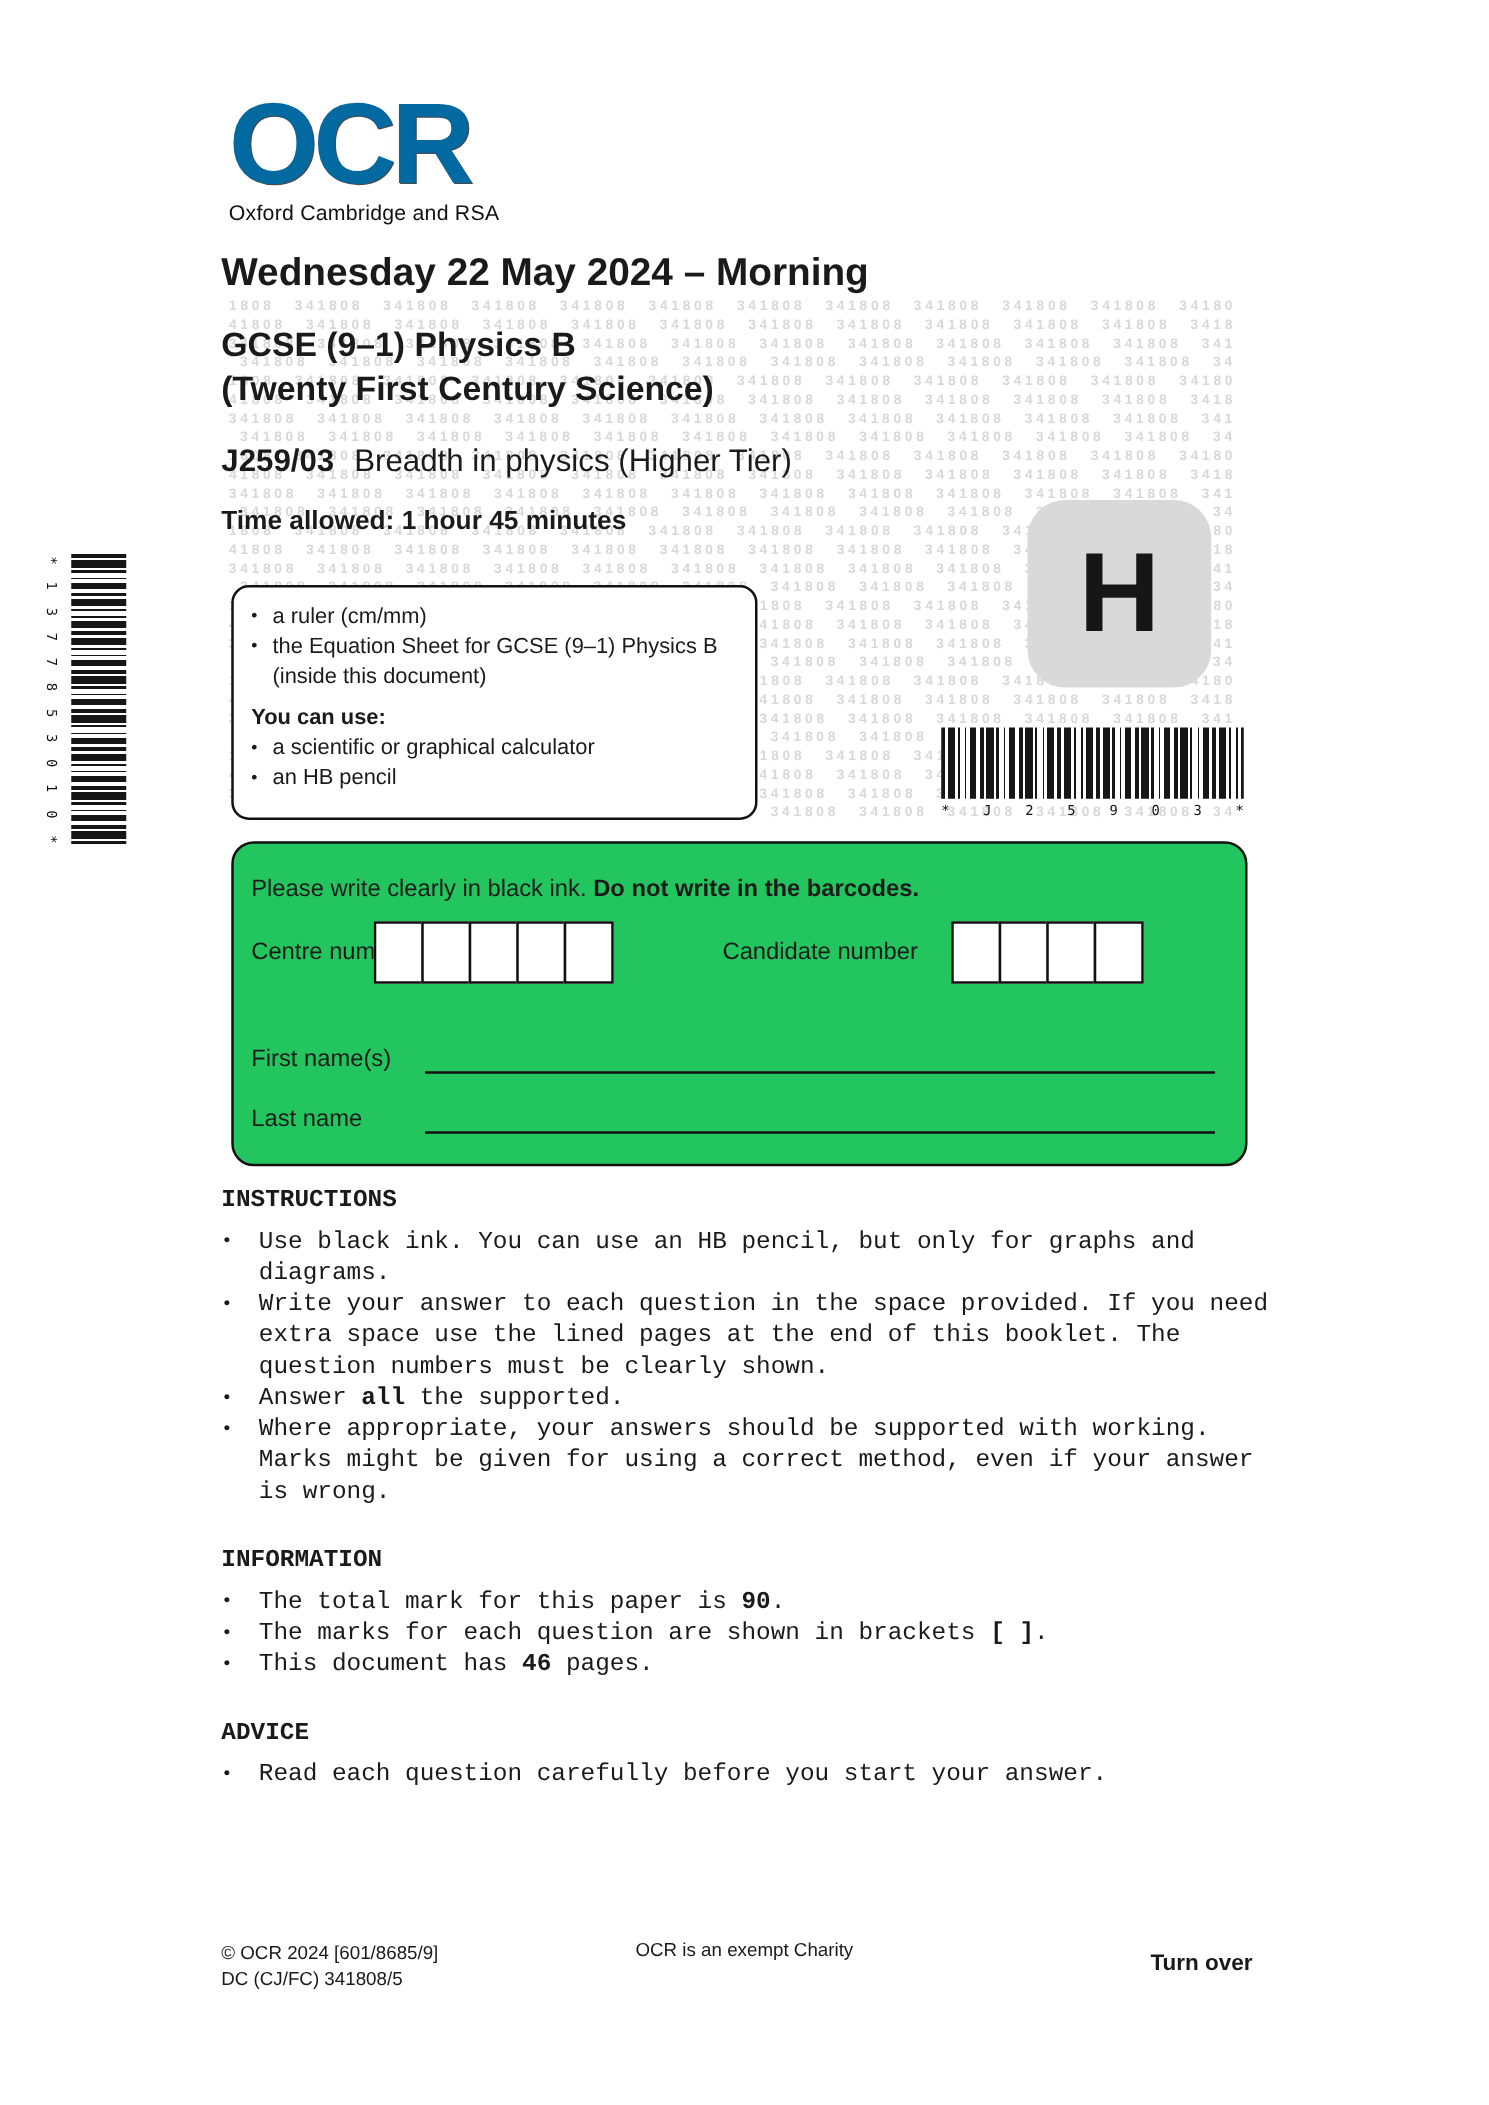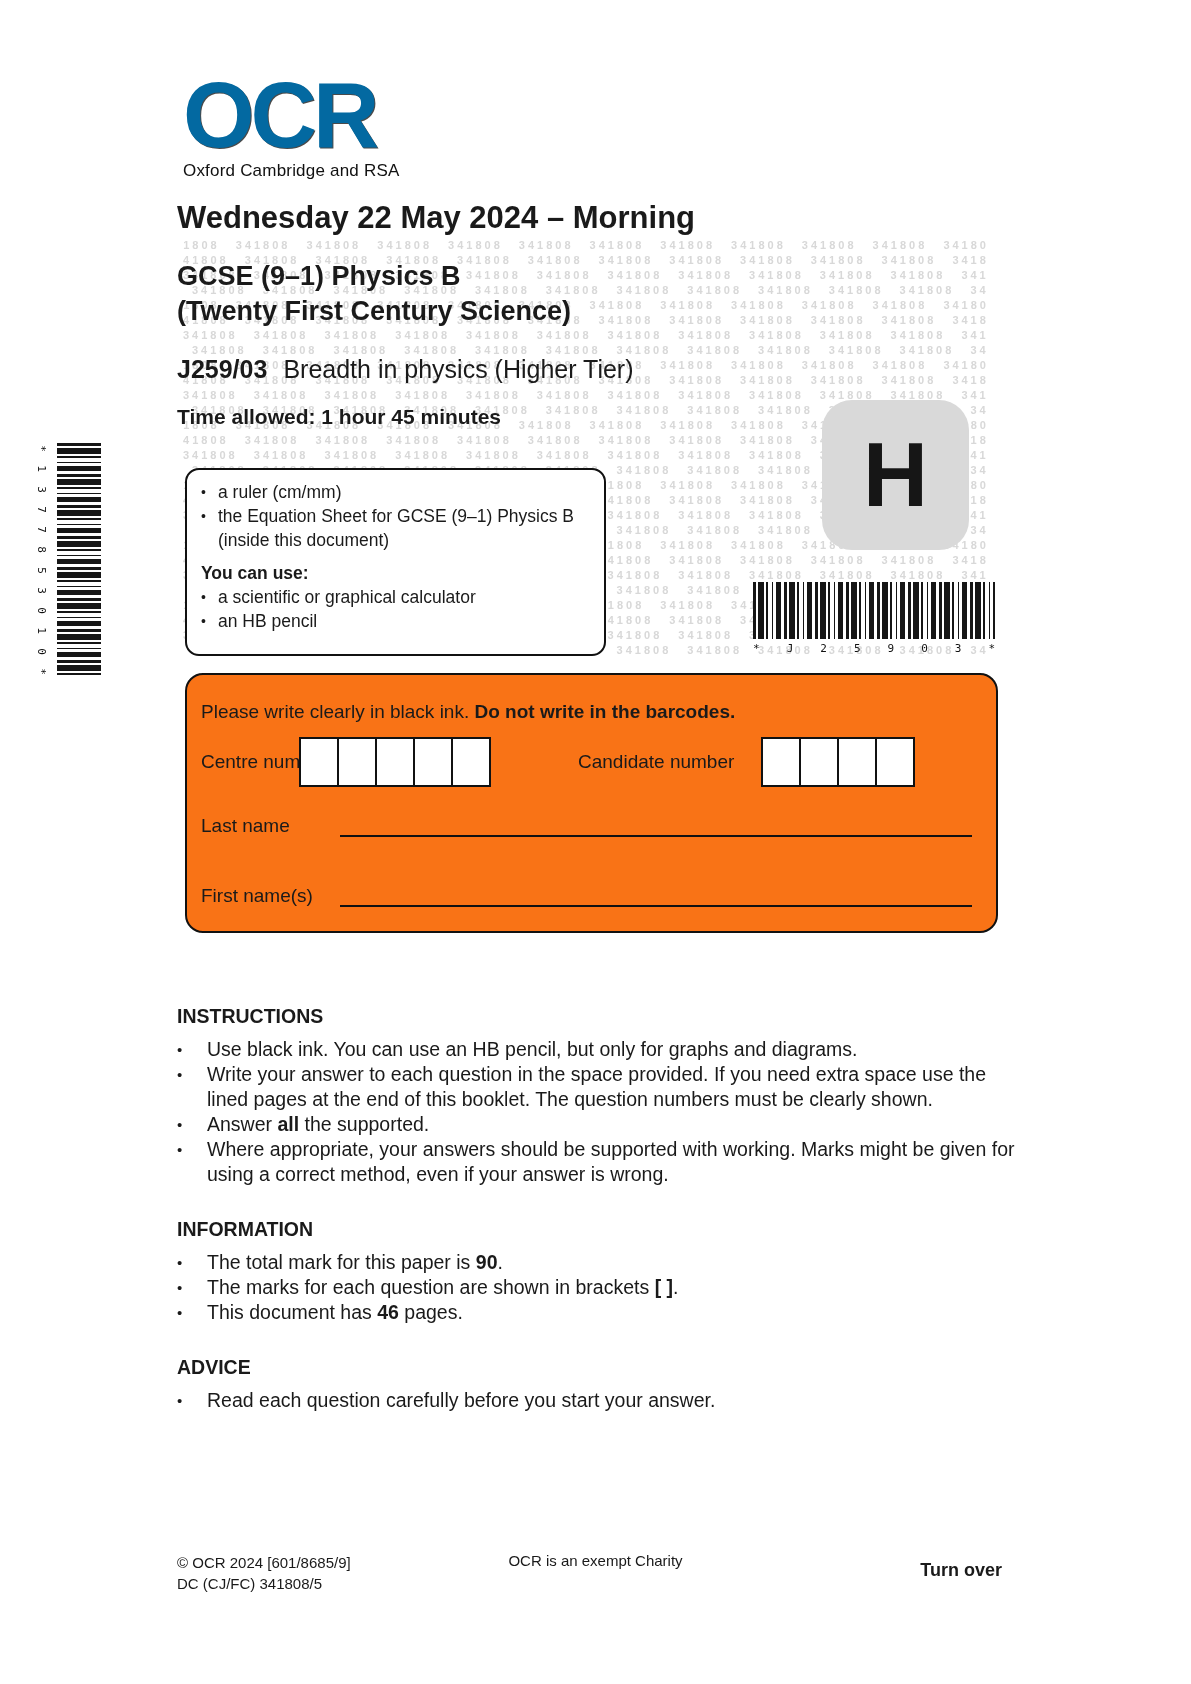--- a/index.html
+++ b/index.html
@@ -61,41 +61,41 @@
     background:repeating-linear-gradient(90deg,
       #161616 0 3px, #fff 3px 5px, #161616 5px 11px, #fff 11px 13px,
       #161616 13px 15px, #fff 15px 19px, #161616 19px 20px, #fff 20px 23px,
       #161616 23px 28px, #fff 28px 31px); }
   .hbarcode-label { position:absolute; left:753px; top:642px; width:242px; z-index:1;
     display:flex; justify-content:space-between;
     font-family:"DejaVu Sans Mono", monospace; font-size:11px; color:#111; }
 
   
   .candidate-box { position:absolute; left:185px; top:673px; width:813px; height:260px;
-    border:2.5px solid #111; border-radius:18px; background:#f97316; z-index:1;
+    border:2.5px solid #111; border-radius:18px; background:#22c55e; z-index:1;
     box-sizing:border-box; padding:26px 14px 0 14px; }
   .notice { font-size:19px; margin-bottom:14px; }
   .numbers-row { position:relative; height:52px; }
   .num-label { position:absolute; font-size:19px; top:14px; }
   .centre-label { left:0; }
   .candidate-label { left:377px; }
   .cells { position:absolute; top:0; display:flex; }
   .centre-cells { left:98px; }
   .candidate-cells { left:560px; }
   .cell { width:40px; height:50px; border:2px solid #111; background:#fff; margin-left:-2px;
     box-sizing:border-box; }
   .cell:first-child { margin-left:0; }
   .name-row { display:flex; align-items:flex-end; height:26px; }
   .first-name-row { margin-top:44px; }
   .last-name-row { margin-top:22px; }
   .name-label { width:139px; font-size:19px; flex-shrink:0; }
   .write-line { flex:1; border-bottom:2px solid #111; height:24px; margin-right:10px; }
 
   
-  .sections { position:absolute; left:177px; top:1004px; width:846px; z-index:1; }
+  .sections { position:absolute; left:177px; top:948px; width:846px; z-index:1;font-family:Liberation Mono, monospace; }
   .section + .section { margin-top:30px; }
   .section-heading { font-size:19.5px; font-weight:bold; line-height:25px; margin-bottom:8px; }
   .bullet-item { display:flex; font-size:19.5px; line-height:25px; }
   .bullet-marker { width:30px; flex-shrink:0; font-size:15px; }
   .bullet-content { flex:1; }
 
   
   .footer-left { position:absolute; left:177px; top:1552px; font-size:15px; line-height:21px; z-index:1; }
   .footer-center { position:absolute; left:0; top:1552px; width:100%; text-align:center;
     font-size:15px; z-index:1; }
@@ -224,26 +224,26 @@
           <div class="cell"></div>
         </div>
       <span class="num-label candidate-label">Candidate number</span>
       <div class="cells candidate-cells">
           <div class="cell"></div>
           <div class="cell"></div>
           <div class="cell"></div>
           <div class="cell"></div>
         </div>
     </div>
+    <div class="name-row first-name-row">
+      <span class="name-label">First name(s)</span>
+      <span class="write-line"></span>
+    </div>
     <div class="name-row last-name-row">
       <span class="name-label">Last name</span>
-      <span class="write-line"></span>
-    </div>
-    <div class="name-row first-name-row">
-      <span class="name-label">First name(s)</span>
       <span class="write-line"></span>
     </div>
   </div>
 
   <div class="sections">
     <div class="section">
       <div class="section-heading">INSTRUCTIONS</div>
       <div>
           <div class="bullet-item">
             <span class="bullet-marker">•</span>

